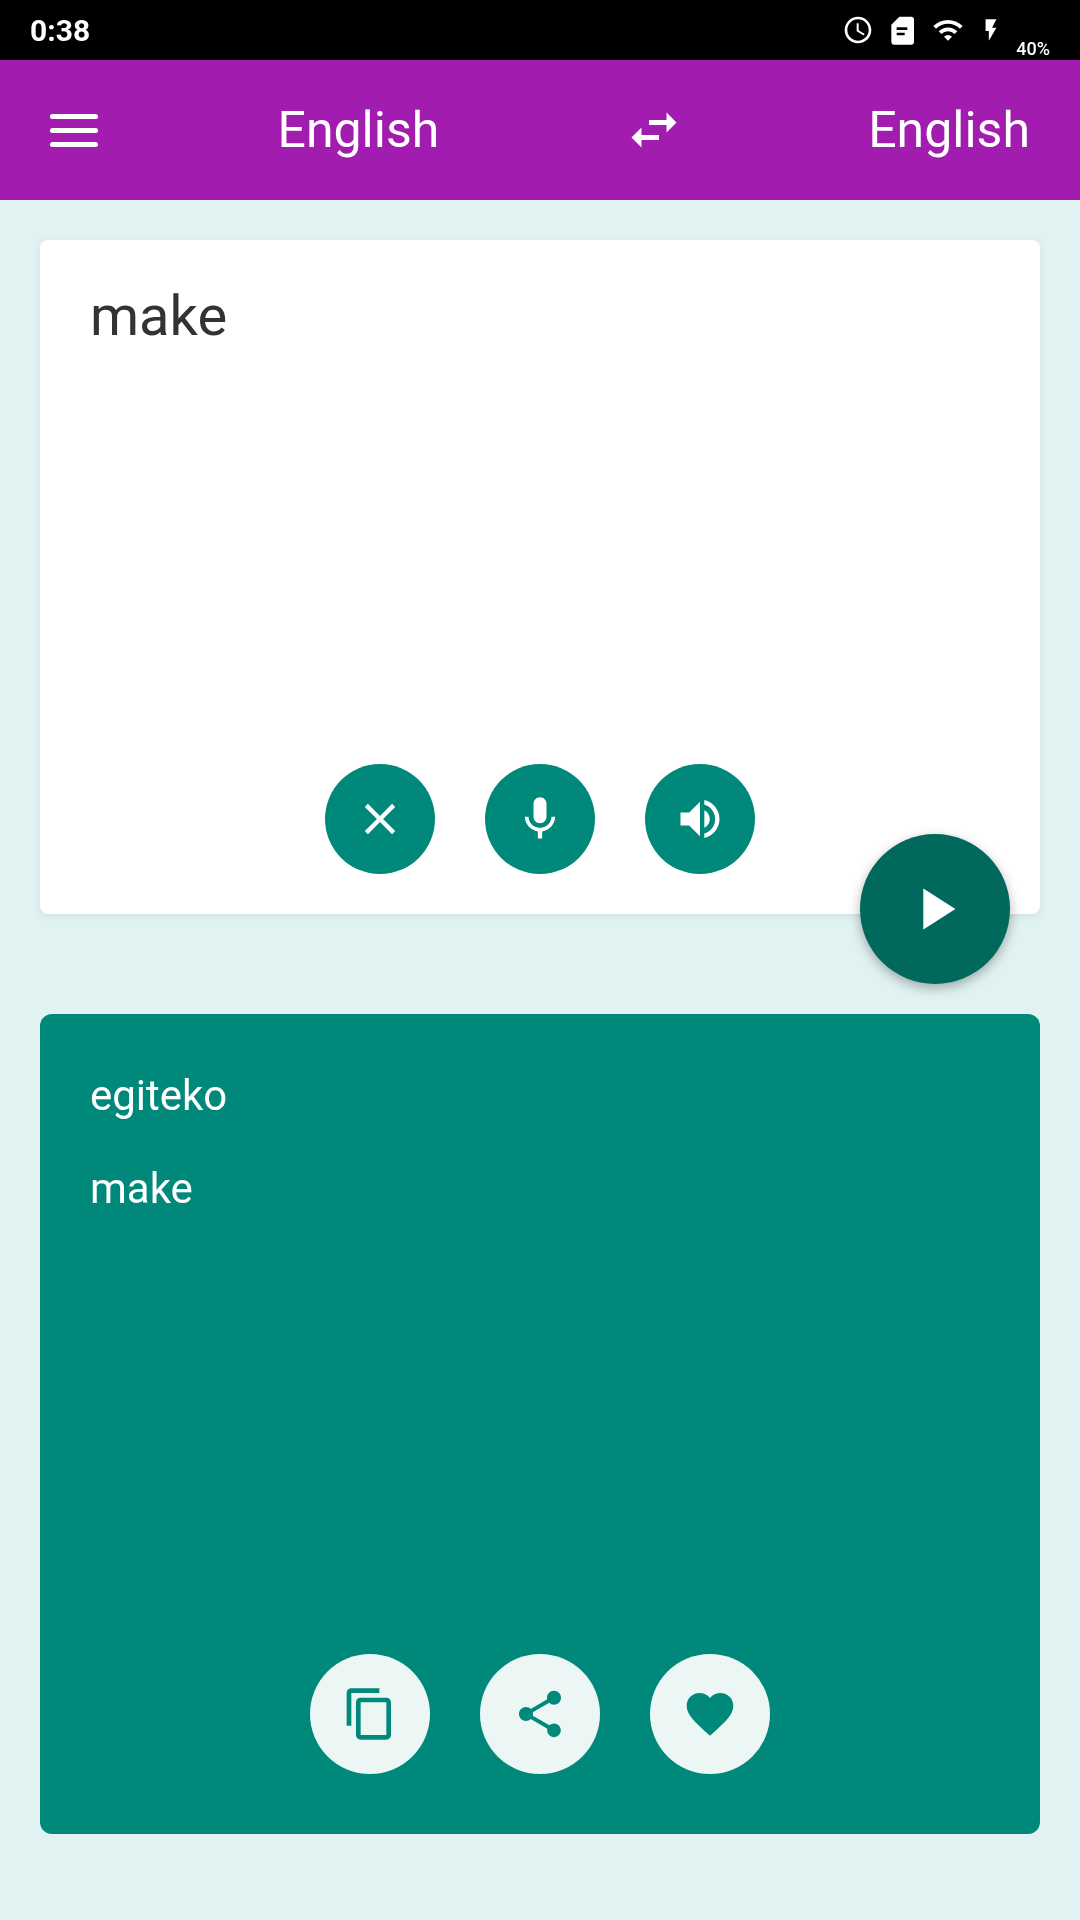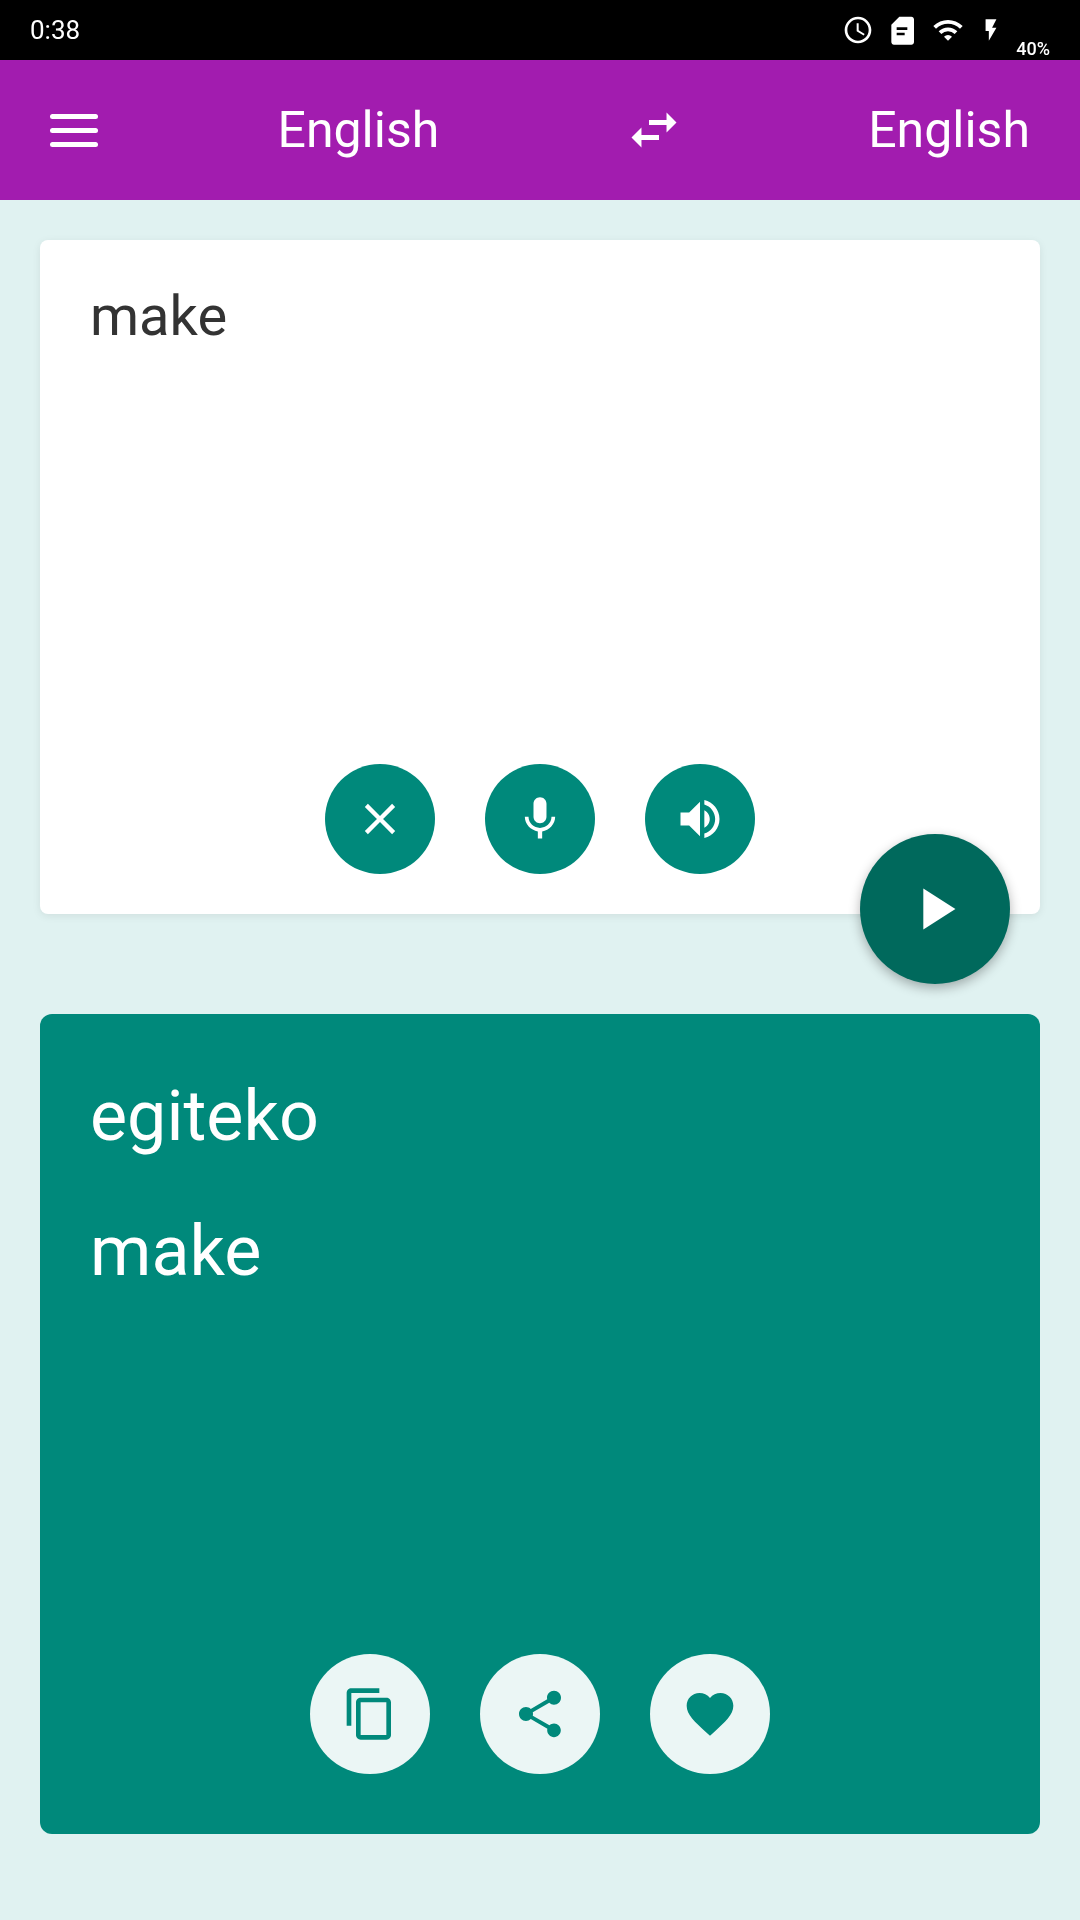--- a/index.html
+++ b/index.html
@@ -21,22 +21,22 @@
       display: flex;
       align-items: center;
       justify-content: space-between;
       padding: 0 30px;
       color: #fff;
       font-size: 28px;
       font-weight: 500;
     }
 
     .status-bar-left {
-      font-size: 26px;
-      font-weight: normal;
+      font-size: 30px;
+      font-weight: bold;
     }
 
     .status-bar-right {
       display: flex;
       align-items: center;
       gap: 12px;
       font-size: 26px;
     }
 
     
@@ -148,21 +148,21 @@
       background: #00897b;
       margin: 0 20px;
       border-radius: 12px;
       padding: 50px 50px 30px 50px;
       min-height: 820px;
       position: relative;
     }
 
     .result-text {
       color: #fff;
-      font-size: 70px;
+      font-size: 42px;
       line-height: 1.5;
     }
 
     .result-word {
       display: block;
       margin-bottom: 30px;
     }
 
     .result-controls {
       display: flex;

